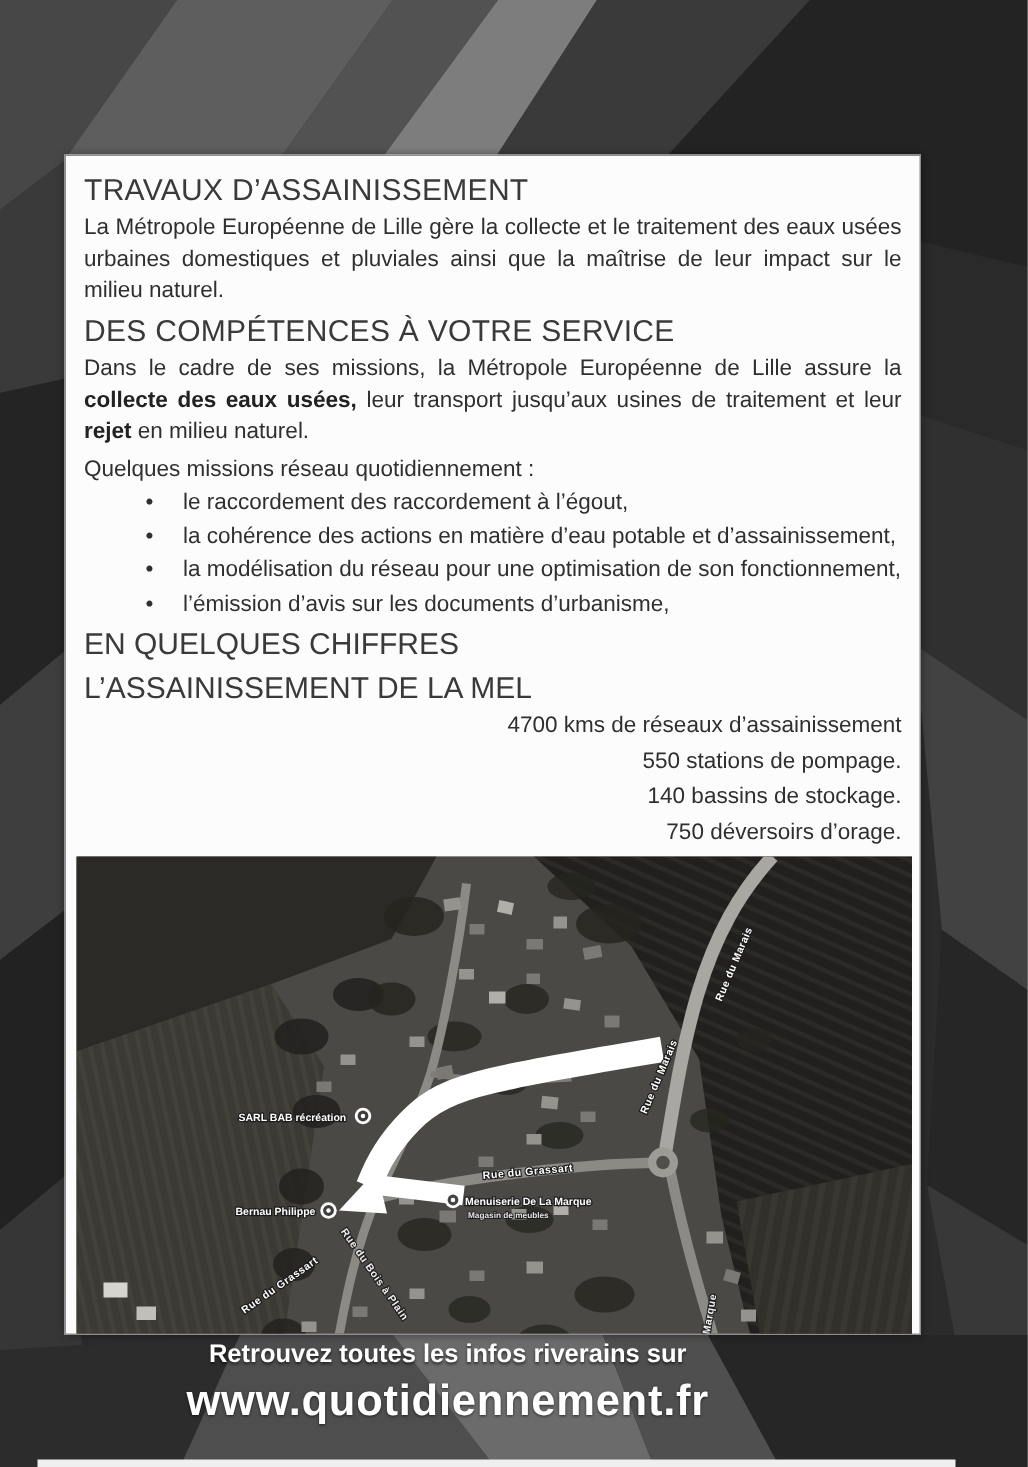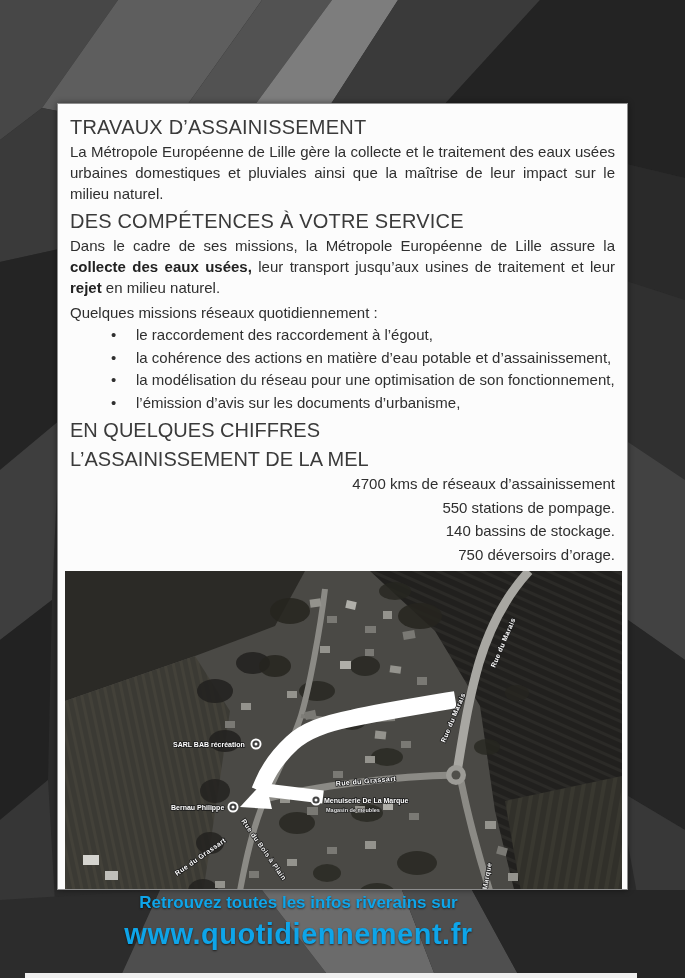--- a/index.html
+++ b/index.html
@@ -3,21 +3,21 @@
 <meta charset="utf-8">
 <style>
   html,body{margin:0;padding:0;}
   body{
     width:685px;height:978px;position:relative;overflow:hidden;
     background:#2b2b2b;
     font-family:"Liberation Sans",sans-serif;
   }
   .bg{position:absolute;left:0;top:0;width:685px;height:978px;display:block;}
   .card{
-    position:absolute;left:57px;top:103px;width:571px;height:787px;
+    position:absolute;left:43px;top:103px;width:571px;height:787px;
     background:#fcfcfc;border:1px solid #8d8d8d;box-sizing:border-box;
     padding:6px 12px 0 12px;overflow:hidden;
     box-shadow:0 0 6px rgba(0,0,0,.45);
     color:#2f2f2f;
   }
   .h-main{
     font-size:20px;line-height:26px;font-weight:400;color:#3a3a3a;
     margin:4px 0 1px 0;letter-spacing:.2px;
   }
   .body-p{
@@ -30,21 +30,21 @@
     font-size:15px;line-height:22.5px;position:relative;
   }
   ul.missions li::before{
     content:"•";position:absolute;left:-25px;top:0;font-size:15px;color:#2f2f2f;
   }
   .h-two{font-size:20px;line-height:26px;font-weight:400;color:#3a3a3a;margin:3px 0 0 0;}
   .stats p{font-size:15px;line-height:22.5px;margin:1px 0 0 0;text-align:right;}
   .mapwrap{width:557px;height:343px;margin:5px 0 0 -5px;position:relative;background:#45443f;}
   .mapwrap svg{display:block;}
   .footer{
-    position:absolute;left:0;top:892px;width:597px;text-align:center;color:#0ea5e9;
+    position:absolute;left:0;top:892px;width:597px;text-align:center;color:#ffffff;
   }
   .footer .f1{font-size:17px;line-height:22px;font-weight:700;margin:0;
     text-shadow:0 1px 2px rgba(0,0,0,.6);}
   .footer .f2{font-size:29px;line-height:36px;font-weight:700;margin:2px 0 0 0;
     letter-spacing:.5px;text-shadow:0 1px 2px rgba(0,0,0,.6);}
   .scan-edge{position:absolute;left:25px;top:973px;width:612px;height:5px;background:#efefef;}
   
   .maplabel{fill:#fff;stroke:#1c1c1c;stroke-width:1.6px;paint-order:stroke;
     font-family:"Liberation Sans",sans-serif;font-weight:700;}
   .street{font-size:7px;letter-spacing:.4px;}
@@ -80,21 +80,21 @@
   <polygon points="520,978 472,890 685,890 685,978" fill="#262626"></polygon>
 </svg>
 
 <div class="card">
 
   <h1 class="h-main">TRAVAUX D’ASSAINISSEMENT</h1>
   <p class="body-p">La Métropole Européenne de Lille gère la collecte et le traitement des eaux usées urbaines domestiques et pluviales ainsi que la maîtrise de leur impact sur le milieu naturel.</p>
 
   <h1 class="h-main">DES COMPÉTENCES À VOTRE SERVICE</h1>
   <p class="body-p"><span>Dans le cadre de ses missions, la Métropole Européenne de Lille assure la </span><b>collecte des eaux usées,</b><span> leur transport jusqu’aux usines de traitement et leur </span><b>rejet</b><span> en milieu naturel.</span></p>
-  <p class="intro-line">Quelques missions réseaux quotidiennement :</p>
+  <p class="intro-line">Quelques missions réseau quotidiennement :</p>
   <ul class="missions">
     <li>le raccordement des raccordement à l’égout,</li>
     <li>la cohérence des actions en matière d’eau potable et d’assainissement,</li>
     <li>la modélisation du réseau pour une optimisation de son fonctionnement,</li>
     <li>l’émission d’avis sur les documents d’urbanisme,</li>
   </ul>
 
   <h1 class="h-two">EN QUELQUES CHIFFRES</h1>
   <h1 class="h-two">L’ASSAINISSEMENT DE LA MEL</h1>
   <div class="stats">

